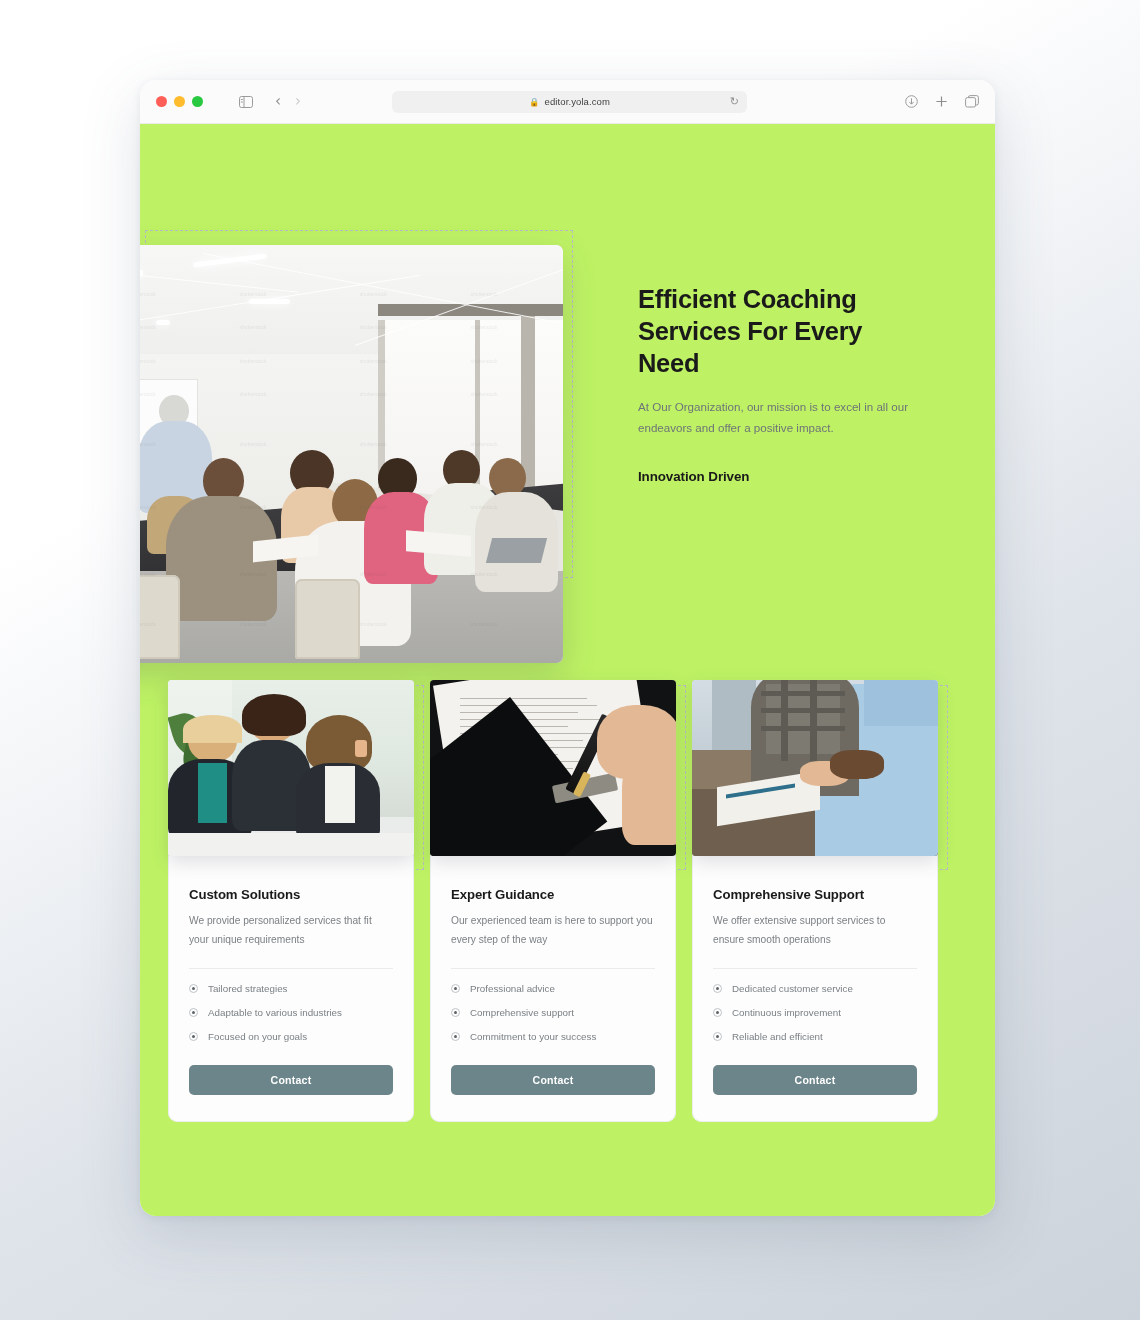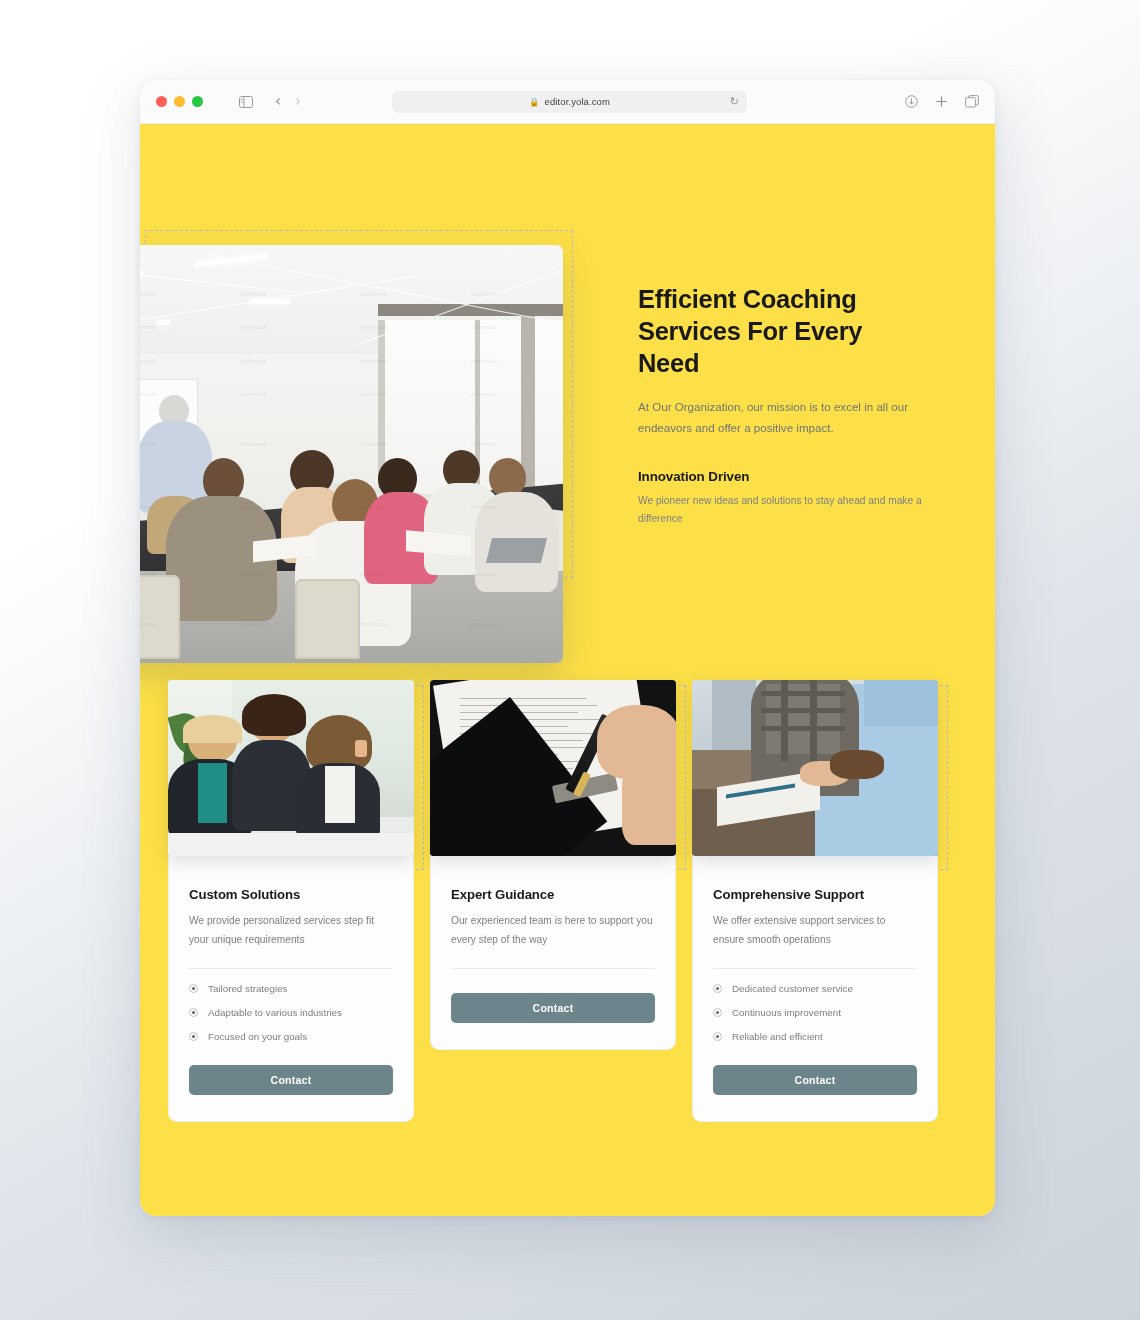--- a/index.html
+++ b/index.html
@@ -56,21 +56,21 @@
   .urlbar .lock { font-size: 8.5px; color: #666; }
   .urlbar .url-text { font-size: 9.5px; color: #3f3f3f; letter-spacing: .1px; }
   .reload { position: absolute; right: 8px; font-size: 11px; color: #8d8d8d; }
 
   .right-icons { position: absolute; right: 16px; display: flex; gap: 17px; align-items: center; }
 
   
   .page {
     position: relative;
     height: 1092px;
-    background: #fde047;
+    background: #bef264;
   }
 
   
   .hero-dashed {
     position: absolute;
     left: 5px; top: 106px;
     width: 428px; height: 348px;
     border: 1px dashed #b9bcc0;
   }
   .hero-img-wrap {
@@ -365,21 +365,20 @@
 
     <div class="hero-text">
       <h1 class="hero-h1">
         <span>Efficient Coaching</span><br>
         <span>Services For Every Need</span>
       </h1>
       <p class="hero-sub">At Our Organization, our mission is to excel in all our endeavors and offer a positive impact.</p>
 
       <div class="feat">
         <div class="feat-title">Innovation Driven</div>
-        <div class="feat-body">We pioneer new ideas and solutions to stay ahead and make a difference</div>
       </div>
     </div>
 
     <div class="cards">
 
       <div class="card">
         <div class="card-photo-dashed"></div>
         <div class="card-photo">
           <div class="sc sc1">
             <div class="blob" style="left:0;top:0;width:26%;height:100%;background:linear-gradient(#eef3ee,#e2eae3)"></div>
@@ -401,21 +400,21 @@
             <div class="person" style="left:52%;top:47%;width:34%;height:44%;background:#2a2e34"></div>
             <div class="blob" style="left:64%;top:49%;width:12%;height:32%;background:#f2f2ef"></div>
             <div class="blob" style="left:76%;top:34%;width:5%;height:10%;background:#e6b58c;border-radius:3px"></div>
 
             <div class="blob" style="left:0;bottom:0;width:100%;height:13%;background:#f1f2f0"></div>
           </div>
         </div>
         <div class="card-body-dashed"></div>
         <div class="card-panel">
           <div class="card-title">Custom Solutions</div>
-          <div class="card-desc">We provide personalized services step fit your unique requirements</div>
+          <div class="card-desc">We provide personalized services that fit your unique requirements</div>
           <div class="divider"></div>
           <ul class="bullets">
             <li>
                 <span class="bullet-mark">
                   <i></i>
                 </span>
                 <span>Tailored strategies</span>
               </li>
             <li>
                 <span class="bullet-mark">
@@ -456,20 +455,40 @@
             <div class="pen" style="left:60%;top:52%;width:3.4%;height:14%;background:#d8b45a;transform:rotate(26deg)"></div>
             <div class="hand" style="left:68%;top:14%;width:34%;height:42%"></div>
             <div class="hand" style="left:78%;top:40%;width:26%;height:54%;border-radius:40% 20% 20% 20%"></div>
           </div>
         </div>
         <div class="card-body-dashed"></div>
         <div class="card-panel">
           <div class="card-title">Expert Guidance</div>
           <div class="card-desc">Our experienced team is here to support you every step of the way</div>
           <div class="divider"></div>
+          <ul class="bullets">
+            <li>
+                <span class="bullet-mark">
+                  <i></i>
+                </span>
+                <span>Professional advice</span>
+              </li>
+            <li>
+                <span class="bullet-mark">
+                  <i></i>
+                </span>
+                <span>Comprehensive support</span>
+              </li>
+            <li>
+                <span class="bullet-mark">
+                  <i></i>
+                </span>
+                <span>Commitment to your success</span>
+              </li>
+          </ul>
           <button class="contact-btn">Contact</button>
         </div>
       </div>
 
       <div class="card">
         <div class="card-photo-dashed"></div>
         <div class="card-photo">
           <div class="sc sc3">
             <div class="blob" style="left:0;top:0;width:100%;height:42%;background:linear-gradient(#d4dde3,#c3ced6)"></div>
             <div class="blob" style="left:8%;top:0;width:18%;height:40%;background:#b0bcc4"></div>

